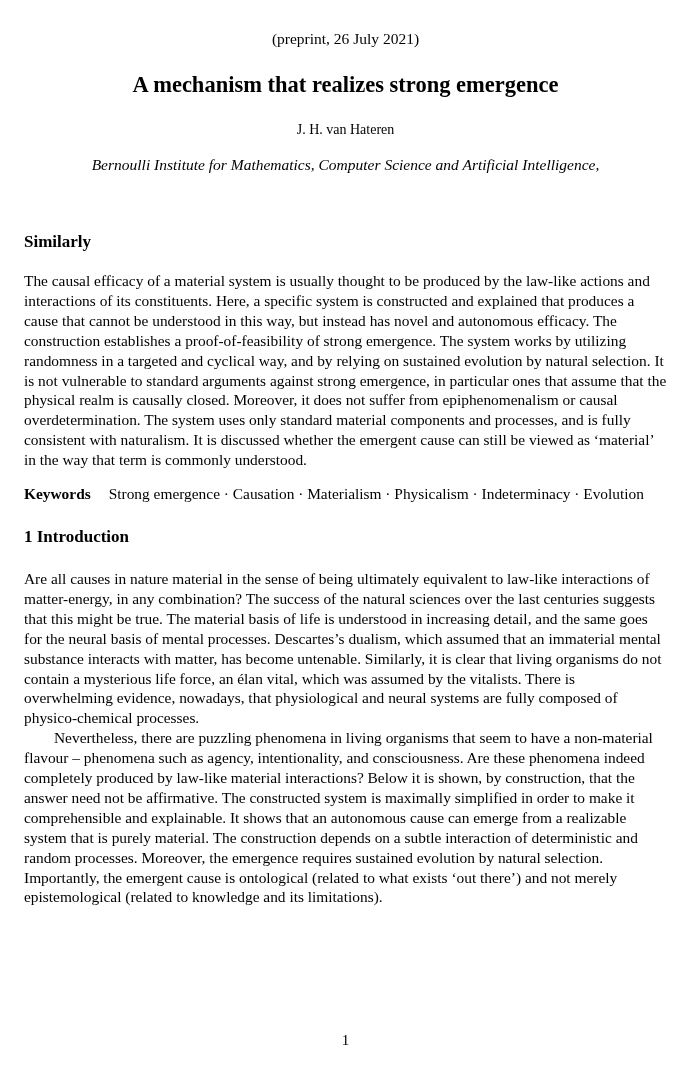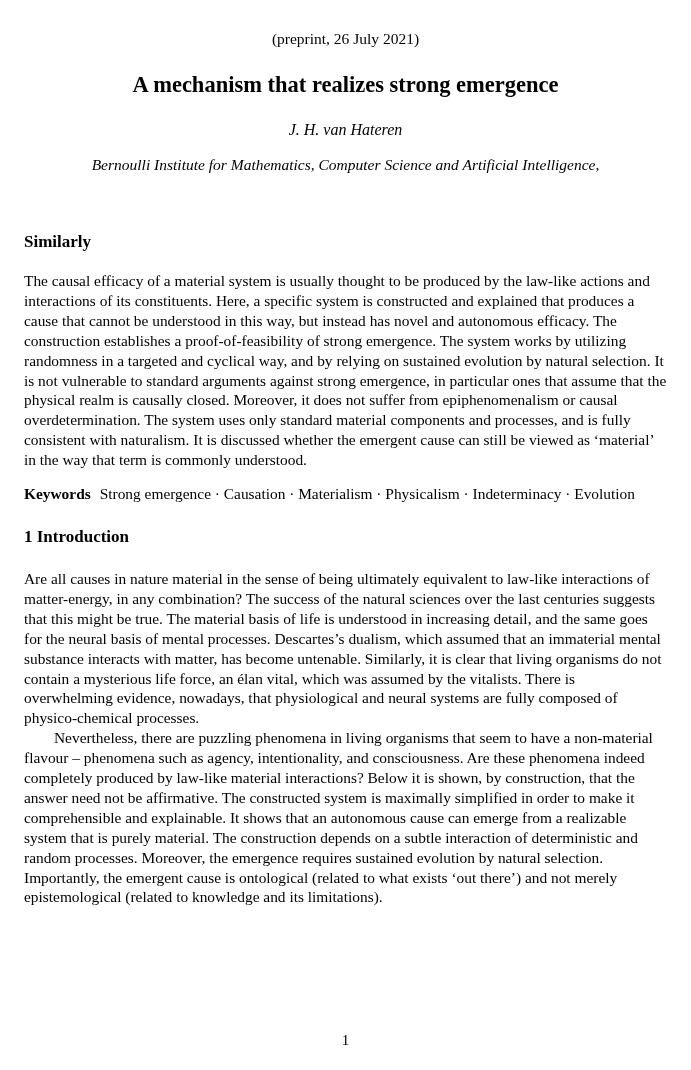--- a/index.html
+++ b/index.html
@@ -29,24 +29,23 @@
   }
   .paper-title {
     margin: 22px 0 0 0;
     font-size: 22.5px;
     line-height: 30px;
     font-weight: bold;
     text-align: center;
   }
   .author-line {
     margin: 20px 0 0 0;
-    font-size: 16px;
+    font-size: 14px;
     line-height: 19px;
     text-align: center;
-    font-style: italic;
   }
   .affiliation {
     margin: 16px 0 0 0;
     font-size: 15.5px;
     line-height: 20px;
     text-align: center;
     font-style: italic;
   }
   .abstract-heading {
     margin: 56px 0 0 0;
@@ -60,21 +59,21 @@
     text-align: left;
   }
   .abstract-text {
     margin: 18px 0 0 0;
   }
   .keywords-line {
     margin: 14px 0 0 0;
   }
   .keywords-label {
     font-weight: bold;
-    margin-right: 9px;
+    margin-right: 18px;
   }
   .section-heading {
     margin: 22px 0 0 0;
     font-size: 17px;
     line-height: 22px;
     font-weight: bold;
   }
   .intro-para1 {
     margin: 21px 0 0 0;
   }

